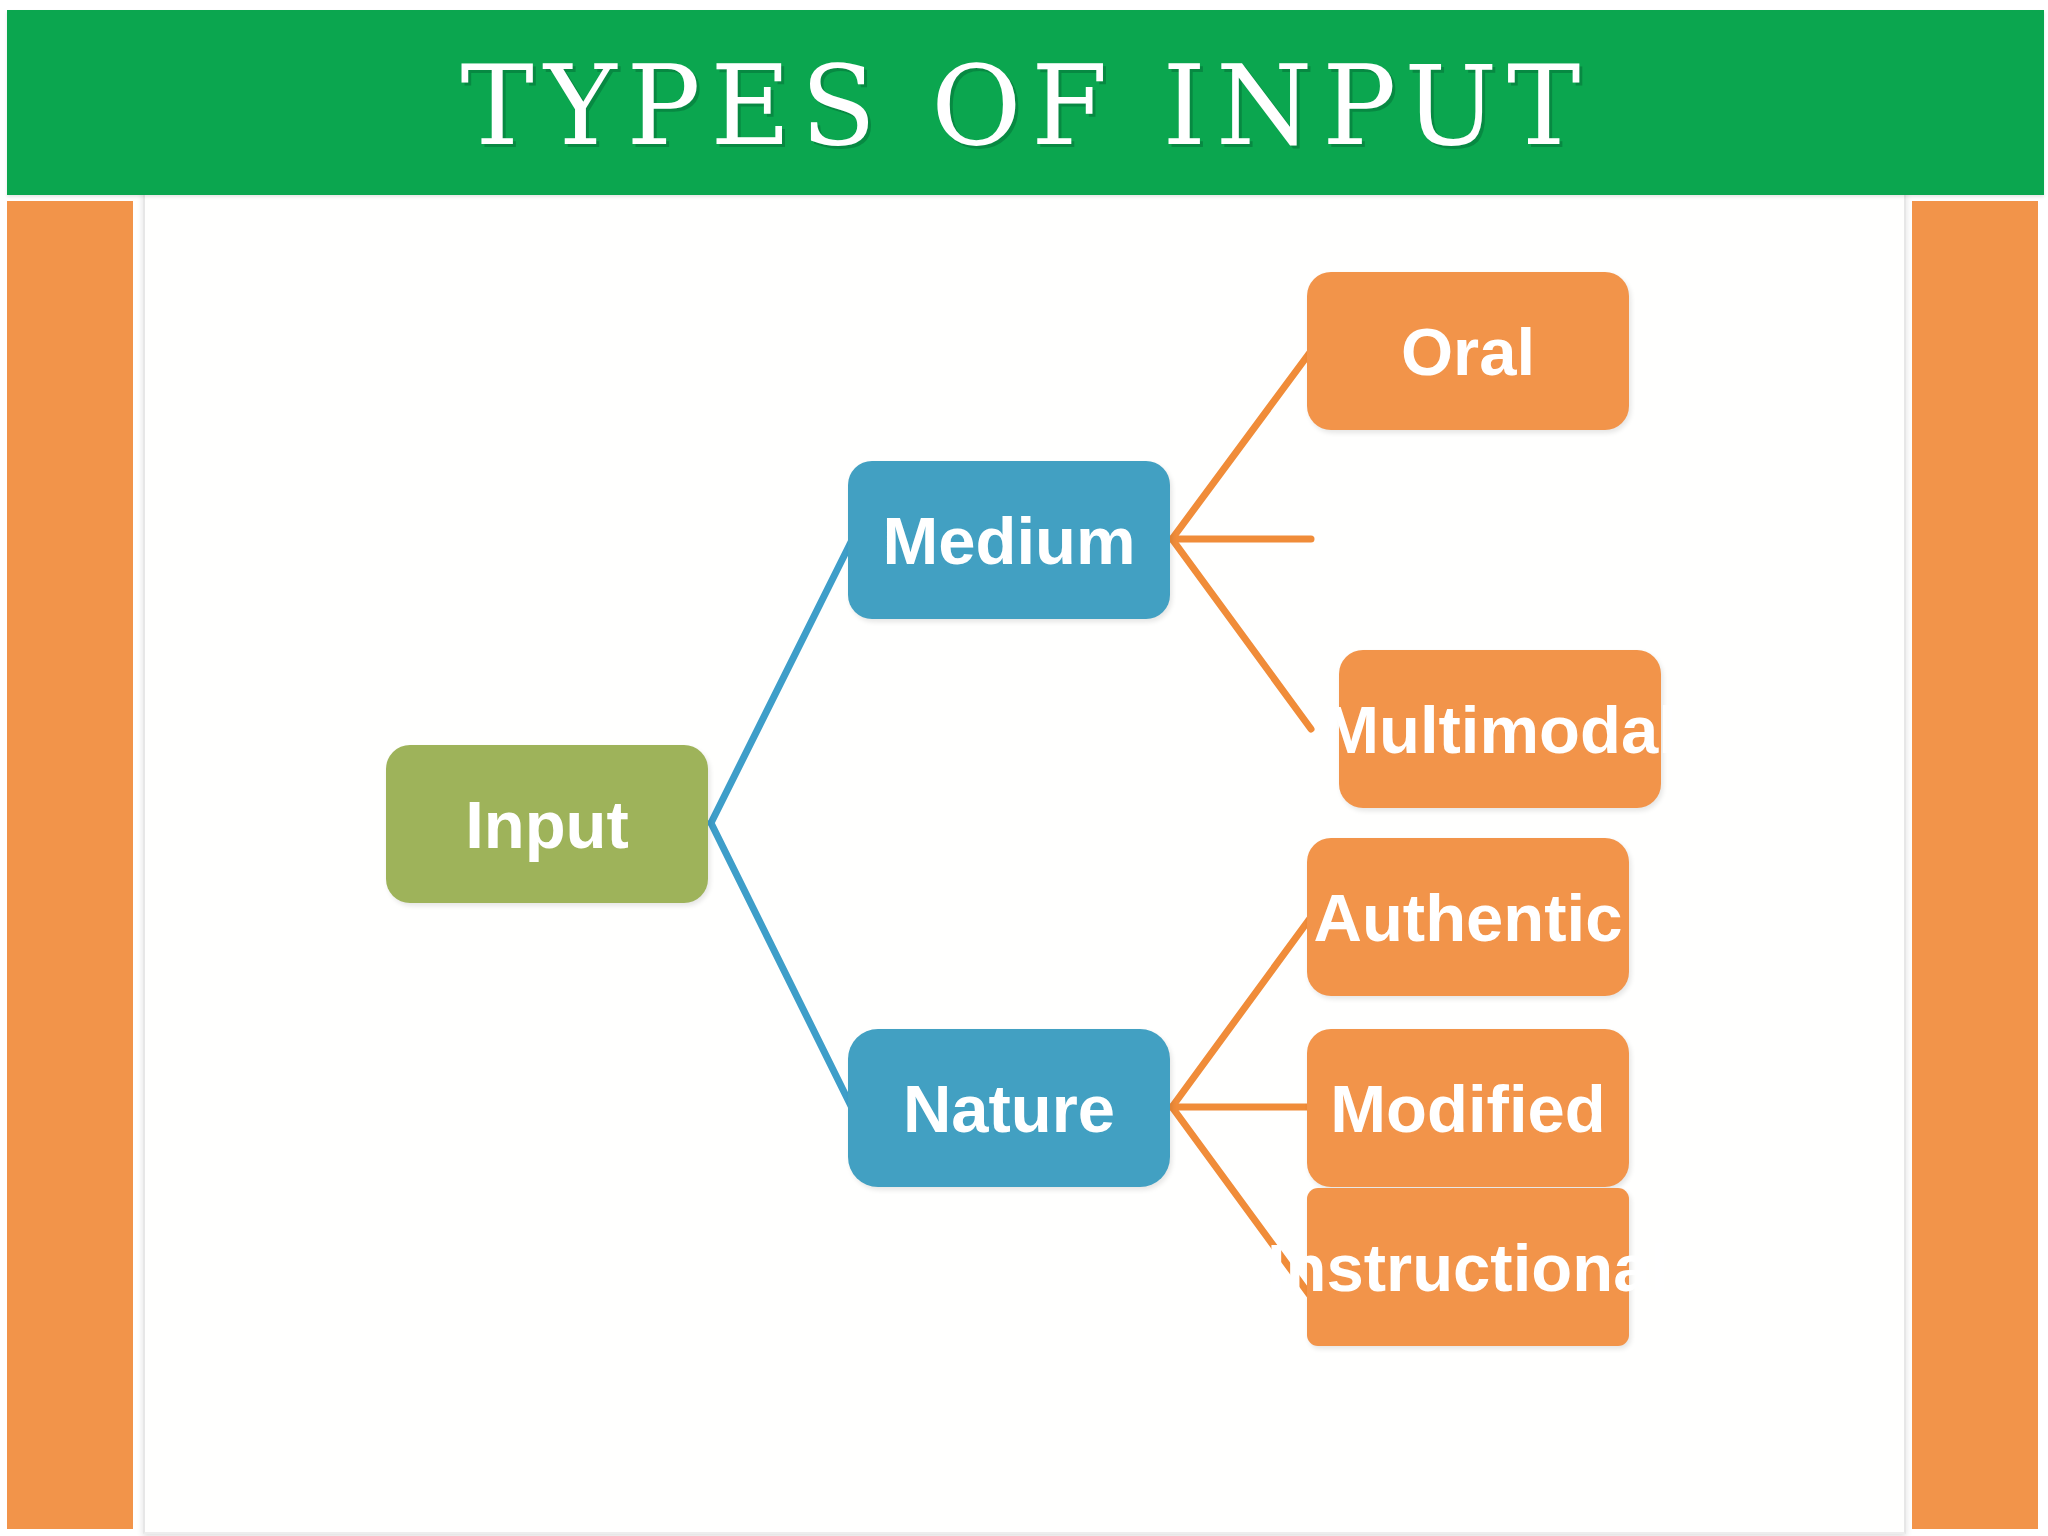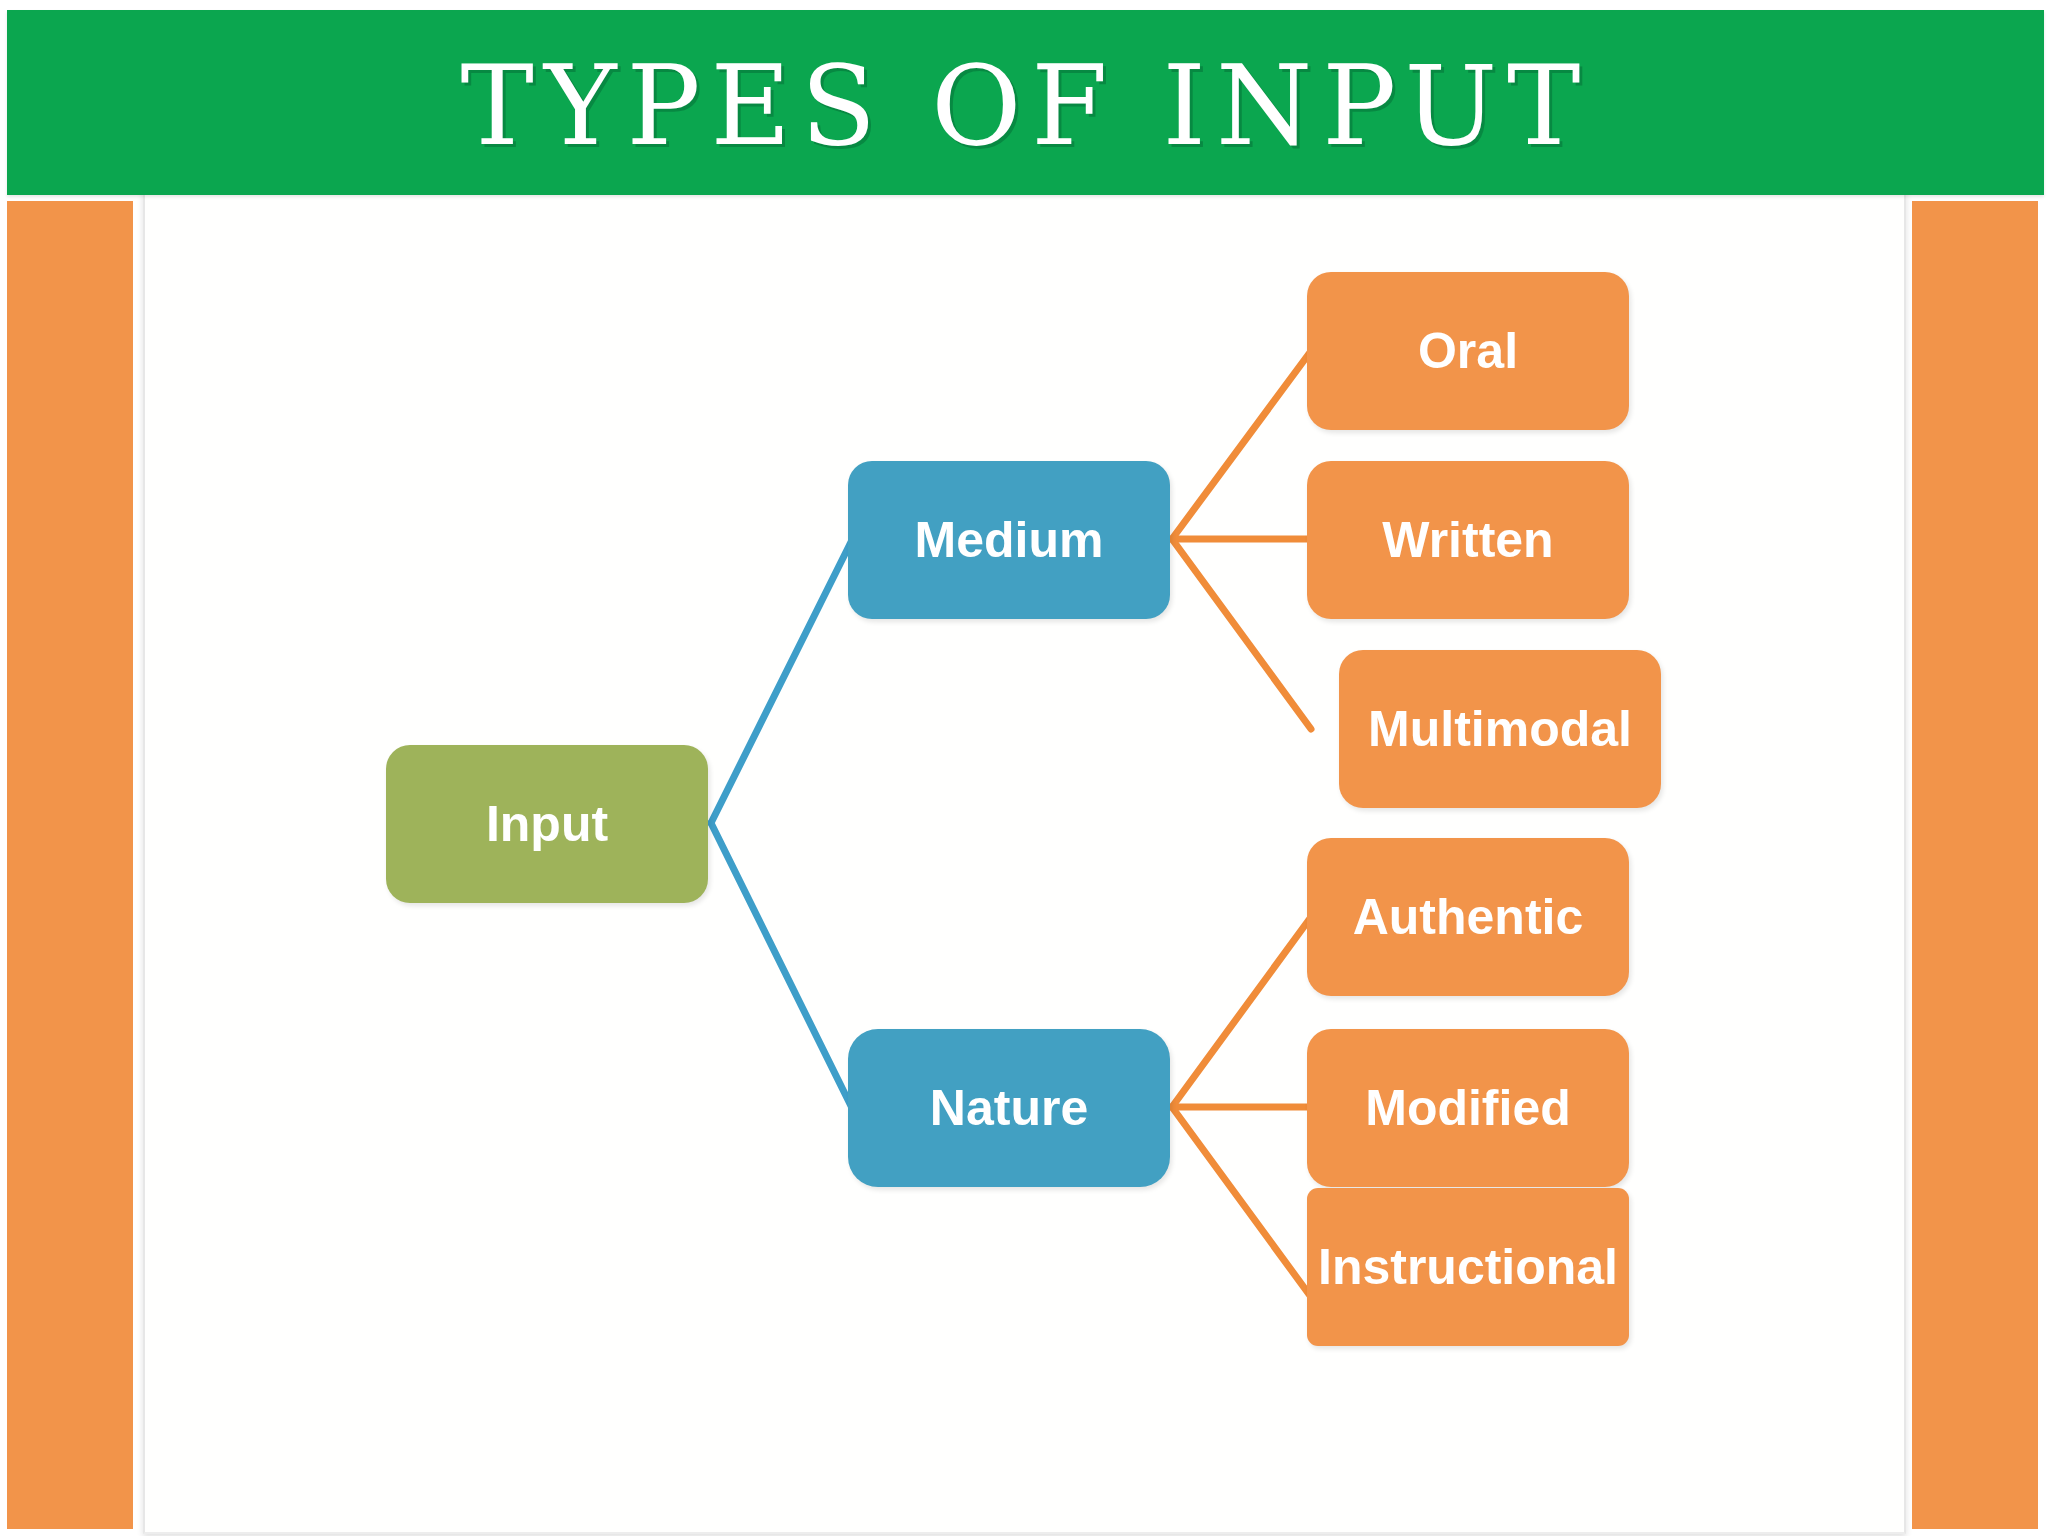--- a/index.html
+++ b/index.html
@@ -75,21 +75,21 @@
   .node {
     position: absolute;
     width: 322px;
     height: 158px;
     border-radius: 24px;
     display: flex;
     align-items: center;
     justify-content: center;
     color: var(--label-white);
     font-weight: bold;
-    font-size: 50px;
+    font-size: 67px;
     box-shadow: 2px 3px 5px rgba(0,0,0,0.10);
     white-space: nowrap;
   }
   .node.root   { background: var(--root-olive);  left: 386px;  top: 745px; align-items: center;  }
   .node.branch { background: var(--branch-blue); left: 848px;  }
   .node.leaf   { background: var(--leaf-orange); left: 1307px; }
 
   #node-medium        { top: 461px; }
   #node-nature        { top: 1029px; border-radius: 30px; }
   #node-oral          { top: 272px; }
@@ -131,23 +131,20 @@
   <div class="node branch" id="node-medium">
     <span>Medium</span>
   </div>
   <div class="node branch" id="node-nature">
     <span>Nature</span>
   </div>
 
   <div class="node leaf" id="node-oral">
     <span>Oral</span>
   </div>
-  <div class="node leaf" id="node-written">
-    <span>Written</span>
-  </div>
   <div class="node leaf" id="node-multimodal">
     <span>Multimodal</span>
   </div>
   <div class="node leaf" id="node-authentic">
     <span>Authentic</span>
   </div>
   <div class="node leaf" id="node-modified">
     <span>Modified</span>
   </div>
   <div class="node leaf" id="node-instructional">

